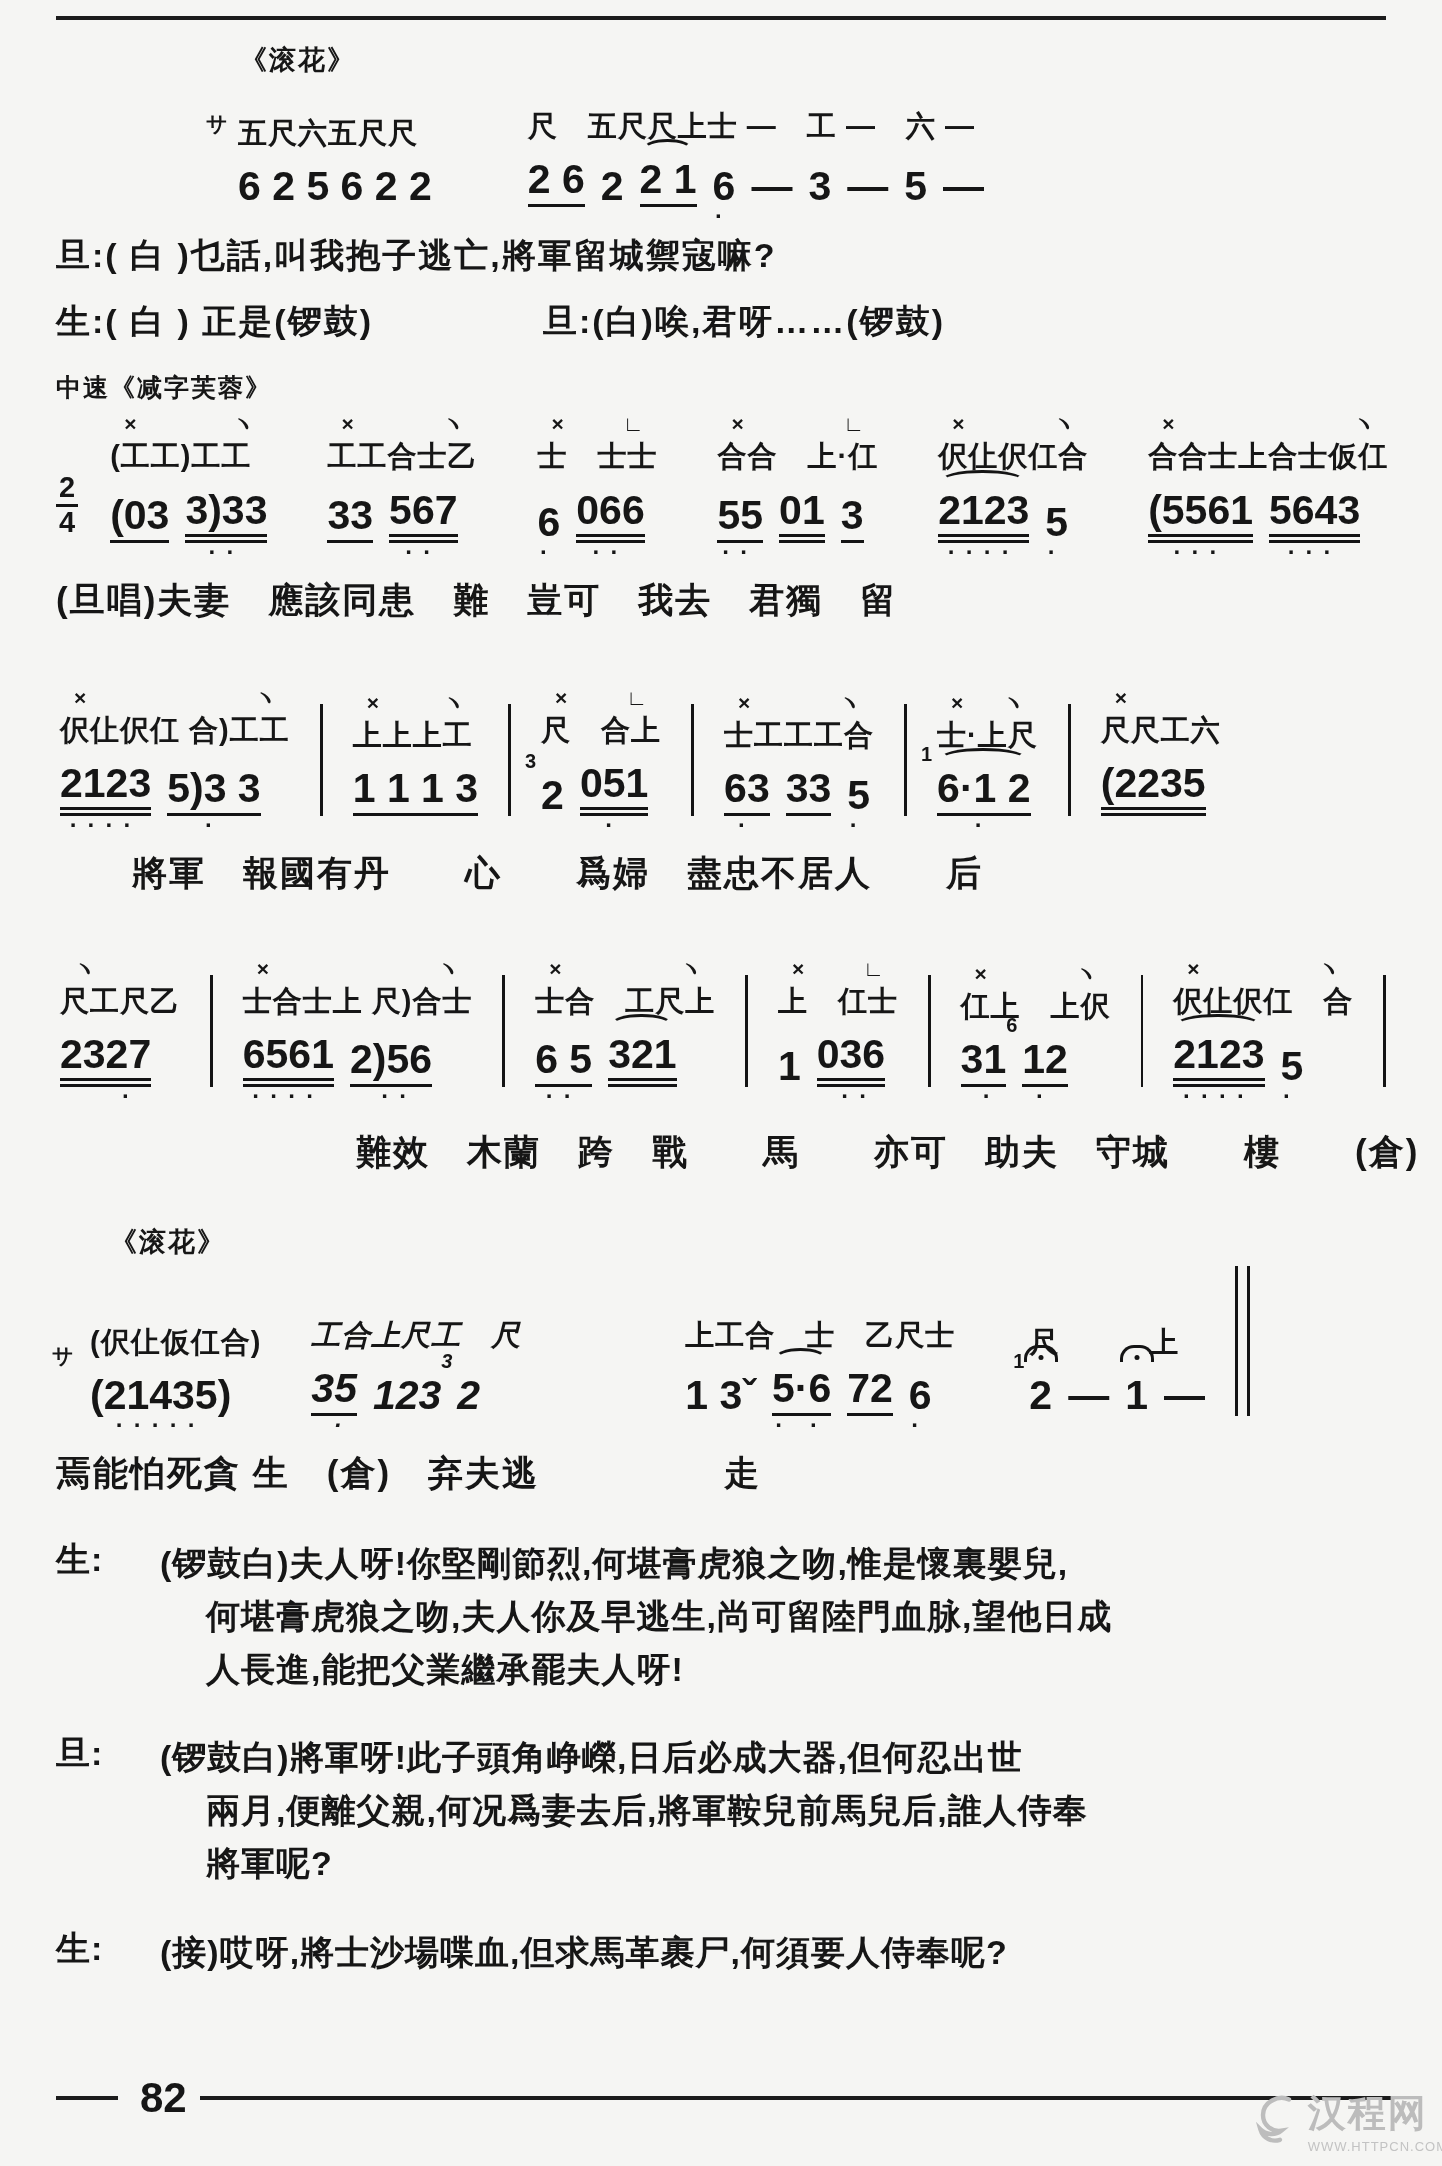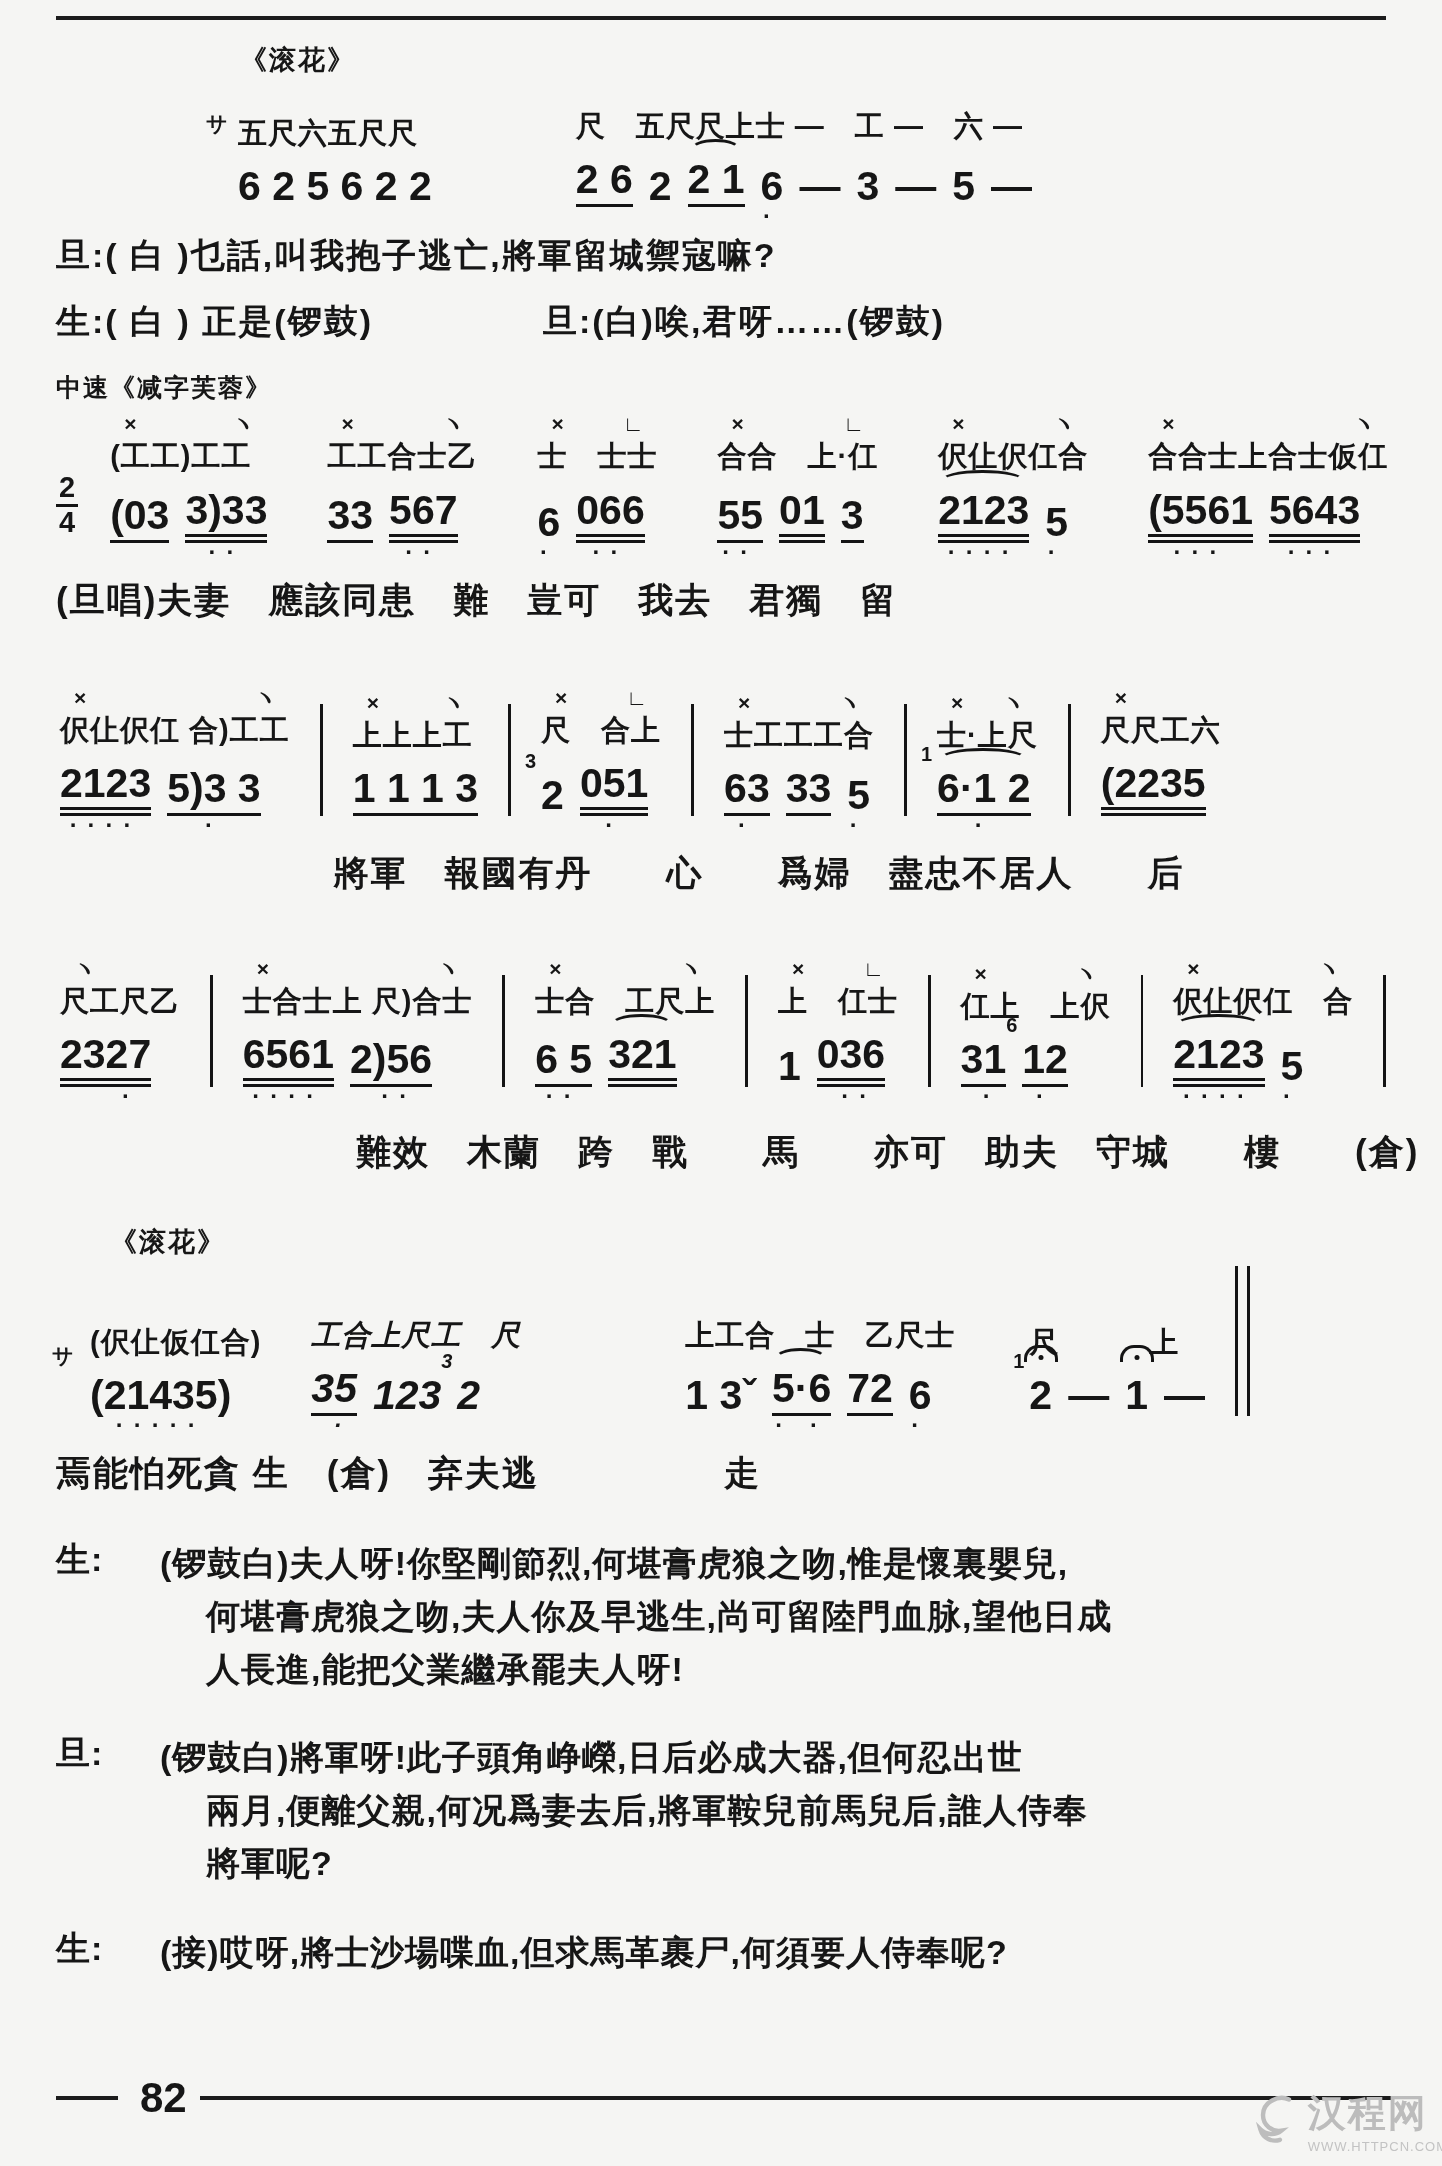--- a/index.html
+++ b/index.html
@@ -43,26 +43,26 @@
   .timesig{display:flex;flex-direction:column;align-items:center;align-self:flex-end;
         font-size:29px;font-weight:800;margin-right:2px;padding-bottom:4px;line-height:1.1;}
   .timesig .tstop{border-bottom:3px solid #141414;padding:0 3px;}
   .lyrics{font-size:35px;font-weight:700;margin-top:34px;white-space:pre;letter-spacing:2px;}
   .lyrics:empty{display:none;}
 
   
   .sys[data-system="0"]{margin-top:22px;}
   .sys[data-system="0"] .sys-label{margin-left:184px;}
   .sys[data-system="0"] .bars{margin-left:178px;}
-  .sys[data-system="0"] .bar:nth-child(2){margin-left:110px;}
+  .sys[data-system="0"] .bar:nth-child(2){margin-left:62px;}
   .sys[data-system="0"] .free-mark{left:150px;top:68px;}
   .sys[data-system="1"]{margin-top:26px;}
   .sys[data-system="1"] .sys-label{font-size:25px;margin-bottom:4px;}
   .sys[data-system="2"]{margin-top:58px;}
-  .sys[data-system="2"] .lyrics{margin-left:76px;text-align:center;}
+  .sys[data-system="2"] .lyrics{margin-left:76px;}
   .sys[data-system="3"]{margin-top:56px;}
   .sys[data-system="3"] .lyrics{margin-left:300px;margin-top:42px;}
   .sys[data-system="4"]{margin-top:48px;}
   .sys[data-system="4"] .sys-label{margin-left:54px;margin-bottom:6px;}
   .sys[data-system="4"] .bars{margin-left:30px;}
   .sys[data-system="4"] .bar:nth-child(2){margin-left:16px;font-style:italic;}
   .sys[data-system="4"] .bar:nth-child(3){margin-left:130px;}
   .sys[data-system="4"] .bar:nth-child(4){margin-left:40px;}
   .sys[data-system="4"] .free-mark{left:-4px;top:118px;}
 

